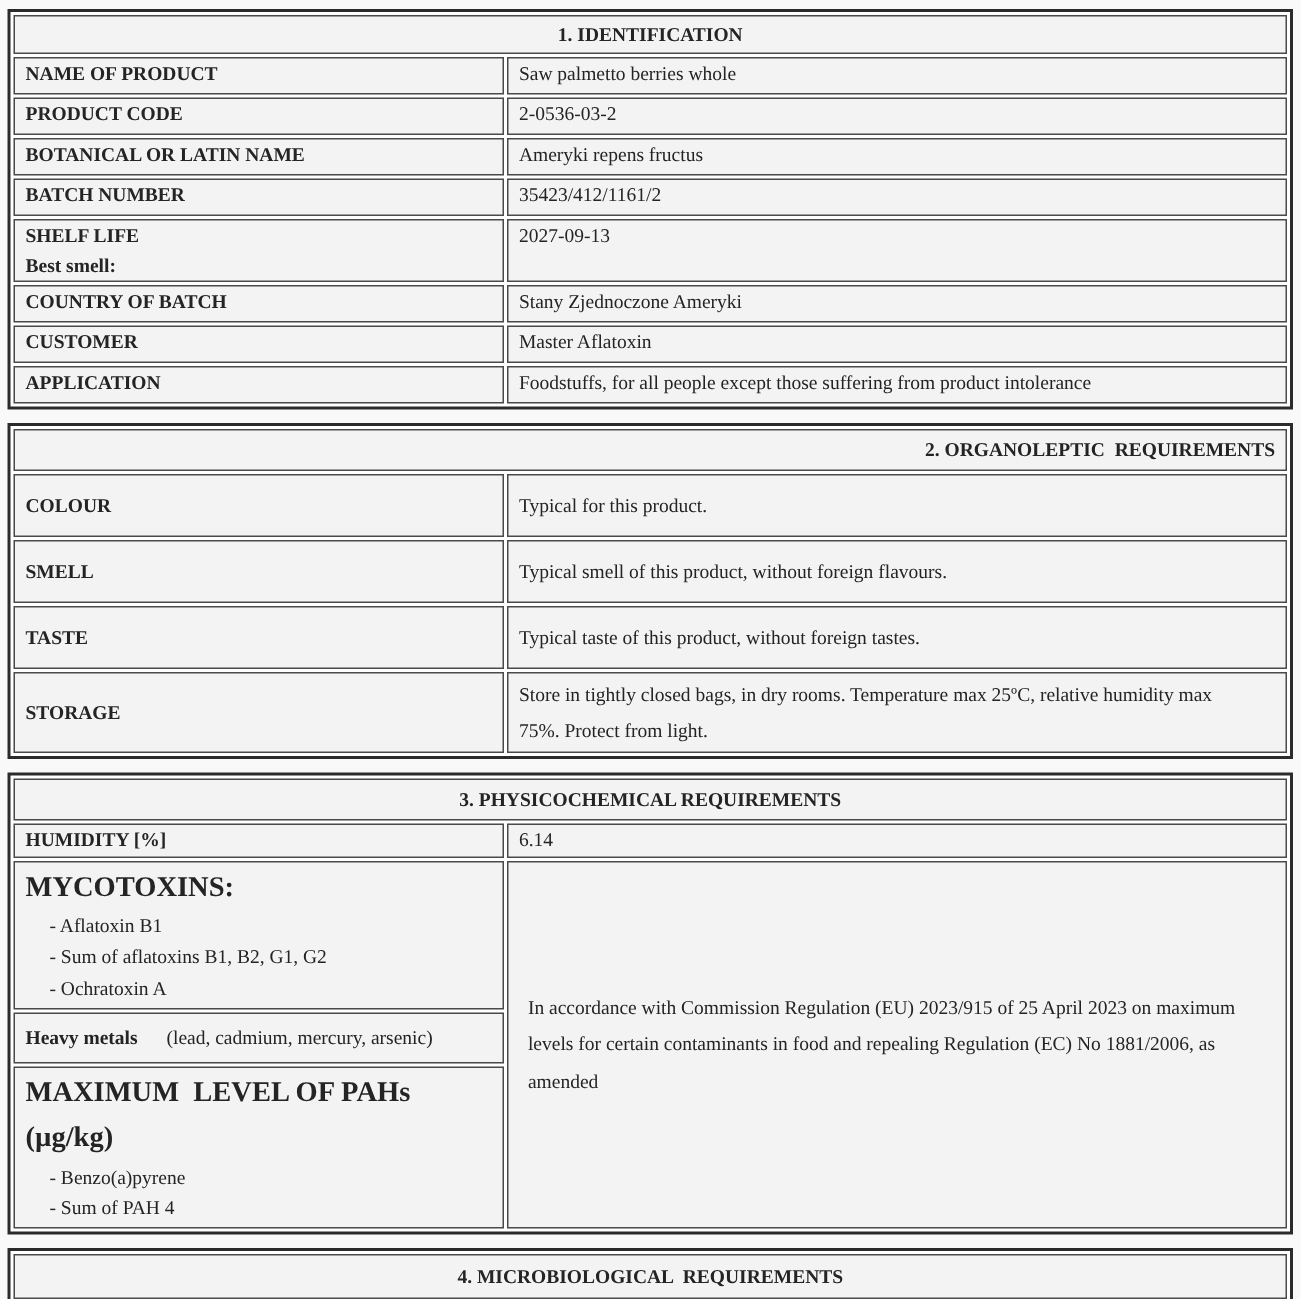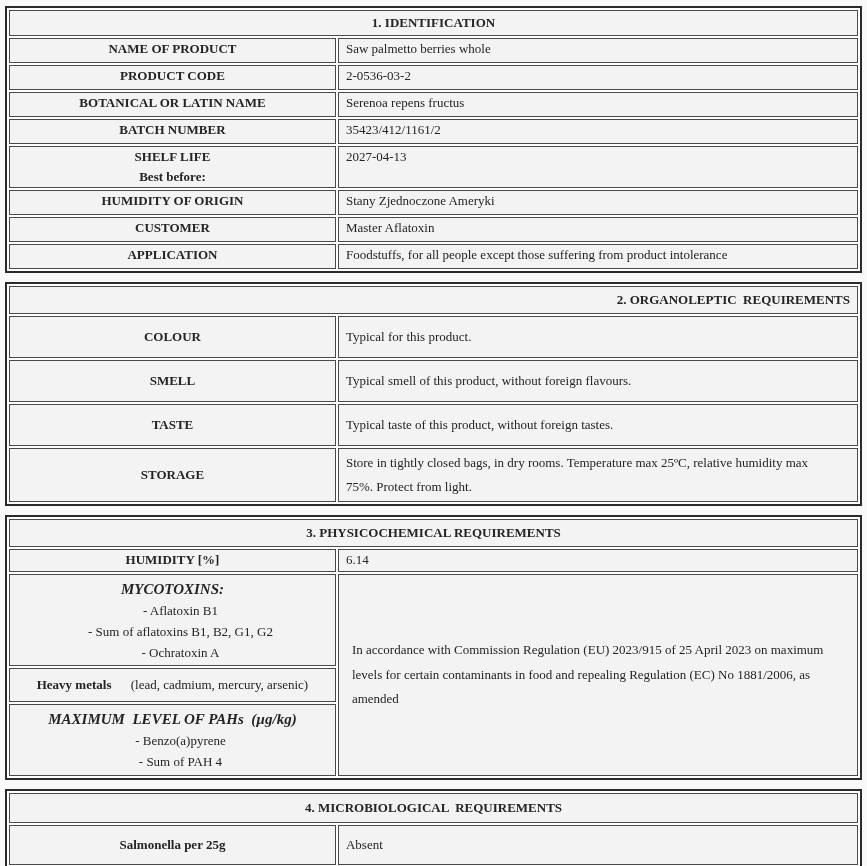--- a/index.html
+++ b/index.html
@@ -34,39 +34,39 @@
     font-size: 13px;
     vertical-align: middle;
     overflow: hidden;
   }
   td.hdr {
     text-align: center;
     font-weight: bold;
     font-size: 14.5px;
     white-space: pre-wrap;
   }
-  td.lbl { font-weight: bold; text-align: center; }
+  td.lbl { font-weight: bold; }
   col.c-label { width: 38.6%; }
   col.c-value { width: 61.4%; }
 
   .vtop { vertical-align: top !important; }
   .sec1 td { height: 19px; }
   .sec1 .hdr { height: 20px; }
   .sec2 td { height: 36px; }
   .sec2 .hdr { height: 22px; text-align: right; }
   .sec3 .hdr { height: 22px; }
   .sec3 .row-humidity td { height: 17px; }
   .sec3 .heavy-cell { height: 28px; }
   .sec4 .hdr { height: 24px; }
   .sec4 td { height: 34px; }
 
   .sublabel { font-weight: bold; margin-top: 4px; }
   .wrap-narrow { max-width: 482px; line-height: 1.85; }
   .list-cell { line-height: 1.6; padding-top: 4px; padding-bottom: 6px; }
-  .cell-heading { font-weight: bold; font-size: 15px; white-space: pre-wrap; font-style: italic; }
+  .cell-heading { font-weight: bold; font-size: 19px; white-space: pre-wrap; }
   .plain { font-weight: normal; margin-left: 16px; }
   .note {
     max-width: 500px;
     line-height: 1.9;
     font-weight: normal;
     padding-left: 6px;
   }
 </style>
 </head>
 <body>
@@ -85,35 +85,35 @@
     <tr>
       <td class="lbl vtop">NAME OF PRODUCT</td>
       <td class="vtop">Saw palmetto berries whole</td>
     </tr>
     <tr>
       <td class="lbl vtop">PRODUCT CODE</td>
       <td class="vtop">2-0536-03-2</td>
     </tr>
     <tr>
       <td class="lbl vtop">BOTANICAL OR LATIN NAME</td>
-      <td class="vtop">Serenoa repens fructus</td>
+      <td class="vtop">Ameryki repens fructus</td>
     </tr>
     <tr>
       <td class="lbl vtop">BATCH NUMBER</td>
       <td class="vtop">35423/412/1161/2</td>
     </tr>
     <tr>
       <td class="lbl vtop">
         <div>SHELF LIFE</div>
-        <div class="sublabel">Best before:</div>
-      </td>
-      <td class="vtop">2027-04-13</td>
-    </tr>
-    <tr>
-      <td class="lbl vtop">HUMIDITY OF ORIGIN</td>
+        <div class="sublabel">Best smell:</div>
+      </td>
+      <td class="vtop">2027-09-13</td>
+    </tr>
+    <tr>
+      <td class="lbl vtop">COUNTRY OF BATCH</td>
       <td class="vtop">Stany Zjednoczone Ameryki</td>
     </tr>
     <tr>
       <td class="lbl vtop">CUSTOMER</td>
       <td class="vtop">Master Aflatoxin</td>
     </tr>
     <tr>
       <td class="lbl vtop">APPLICATION</td>
       <td class="vtop">Foodstuffs, for all people except those suffering from product intolerance</td>
     </tr>

